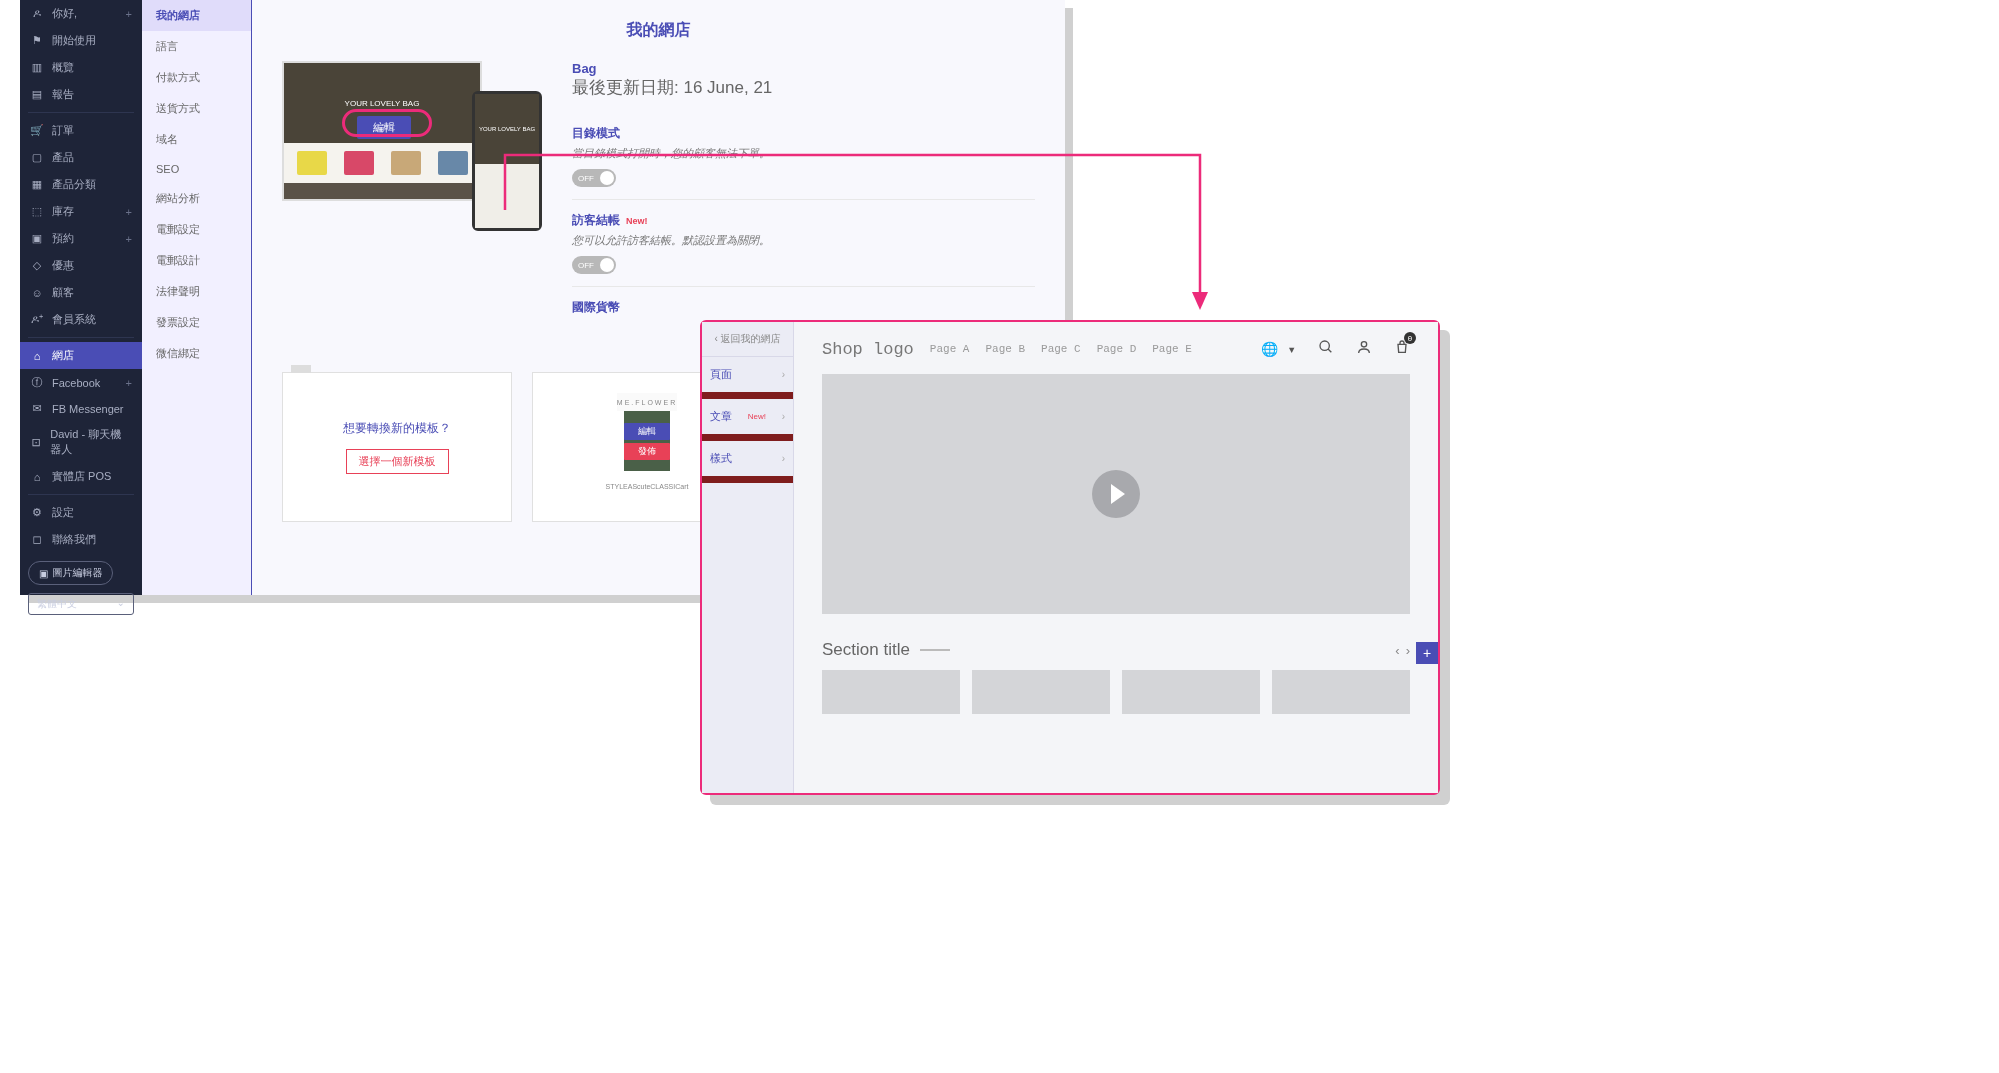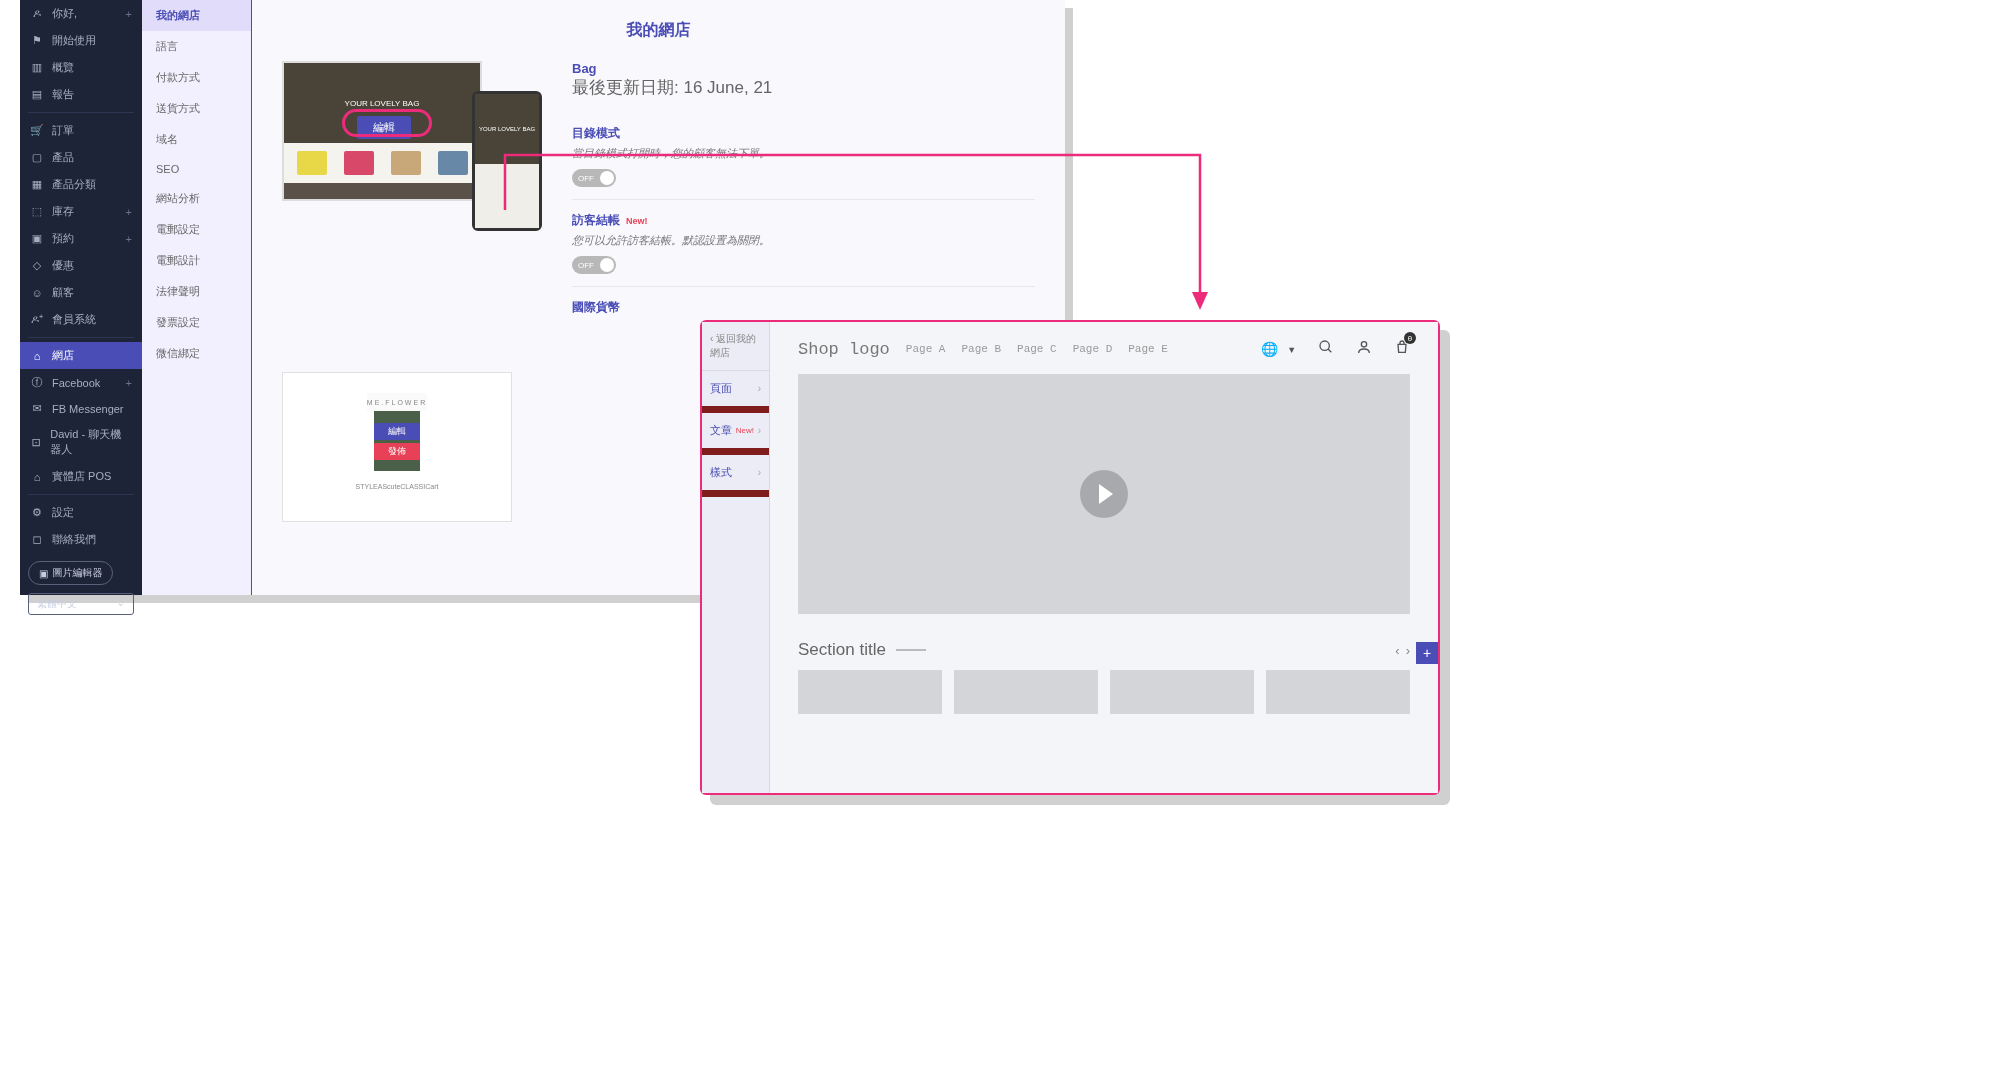--- a/index.html
+++ b/index.html
@@ -57,21 +57,21 @@
 .tcard .choose-btn { border: 1px solid #e84157; color: #e84157; padding: 4px 12px; font-size: 11px; cursor: pointer; }
 .tcard.preview-card { padding: 0; overflow: hidden; }
 .tcard.preview-card .pv-header { height: 18px; background: #fafafa; display: flex; align-items: center; justify-content: center; font-size: 7px; color: #888; letter-spacing: 2px; }
 .tcard.preview-card .pv-hero { height: 60px; background: #4a6048; position: relative; display: flex; align-items: center; justify-content: center; }
 .tcard.preview-card .pv-btns { display: flex; flex-direction: column; gap: 3px; }
 .tcard.preview-card .pv-btn { padding: 2px 14px; font-size: 9px; color: #fff; border-radius: 1px; cursor: pointer; }
 .tcard.preview-card .pv-brands { height: 30px; background: #fff; display: flex; justify-content: space-around; align-items: center; font-size: 7px; color: #888; }
 
 
 .editor-panel { position: absolute; left: 700px; top: 320px; width: 740px; height: 475px; background: #fff; border: 2px solid #ec2b7a; border-radius: 6px; box-shadow: 10px 10px 0 #d0d0d0; display: flex; }
-.editor-sidebar { width: 68px; background: #ebecf5; border-right: 1px solid #d8d8e8; }
+.editor-sidebar { width: 92px; background: #ebecf5; border-right: 1px solid #d8d8e8; text-align: center; }
 .editor-sidebar .back { padding: 10px 8px; font-size: 10px; color: #888; cursor: pointer; border-bottom: 1px solid #d8d8e8; }
 .editor-sidebar .ed-item { padding: 10px 8px; font-size: 11px; color: #4a4db5; display: flex; justify-content: space-between; align-items: center; cursor: pointer; border-bottom: 7px solid #7f1d1d; }
 .editor-sidebar .ed-item .chev { color: #aaa; font-size: 10px; }
 .editor-sidebar .ed-item .new { color: #e84157; font-size: 8px; }
 
 .editor-canvas { flex: 1; background: #f4f5f8; padding: 16px 0 0 0; position: relative; overflow: hidden; }
 .canvas-header { display: flex; align-items: center; padding: 0 28px 14px; gap: 16px; font-family: Liberation Mono, monospace; }
 .canvas-header .logo { font-size: 17px; color: #777; font-weight: 500; }
 .canvas-header .pages { display: flex; gap: 16px; font-size: 11px; color: #9a9a9a; }
 .canvas-header .hicons { margin-left: auto; display: flex; gap: 22px; align-items: center; color: #555; }
@@ -263,20 +263,25 @@
             </div>
         </div>
 
         <div class="setting-block" style="border:none">
           <div class="st-title">國際貨幣</div>
         </div>
       </div>
     </div>
 
     <div class="template-cards">
+      <div class="tcard">
+        <div class="tab-handle"></div>
+        <div class="q">想要轉換新的模板？</div>
+        <div class="choose-btn">選擇一個新模板</div>
+      </div>
       <div class="tcard preview-card">
         <div class="tab-handle"></div>
         <div class="pv-header">ME.FLOWER</div>
         <div class="pv-hero">
           <span style="color:#fff;font-size:9px;position:absolute;left:50px">ME</span>
           <div class="pv-btns">
             <div class="pv-btn" style="background:#4a4db5">編輯</div>
             <div class="pv-btn" style="background:#e84157">發佈</div>
           </div>
         </div>

